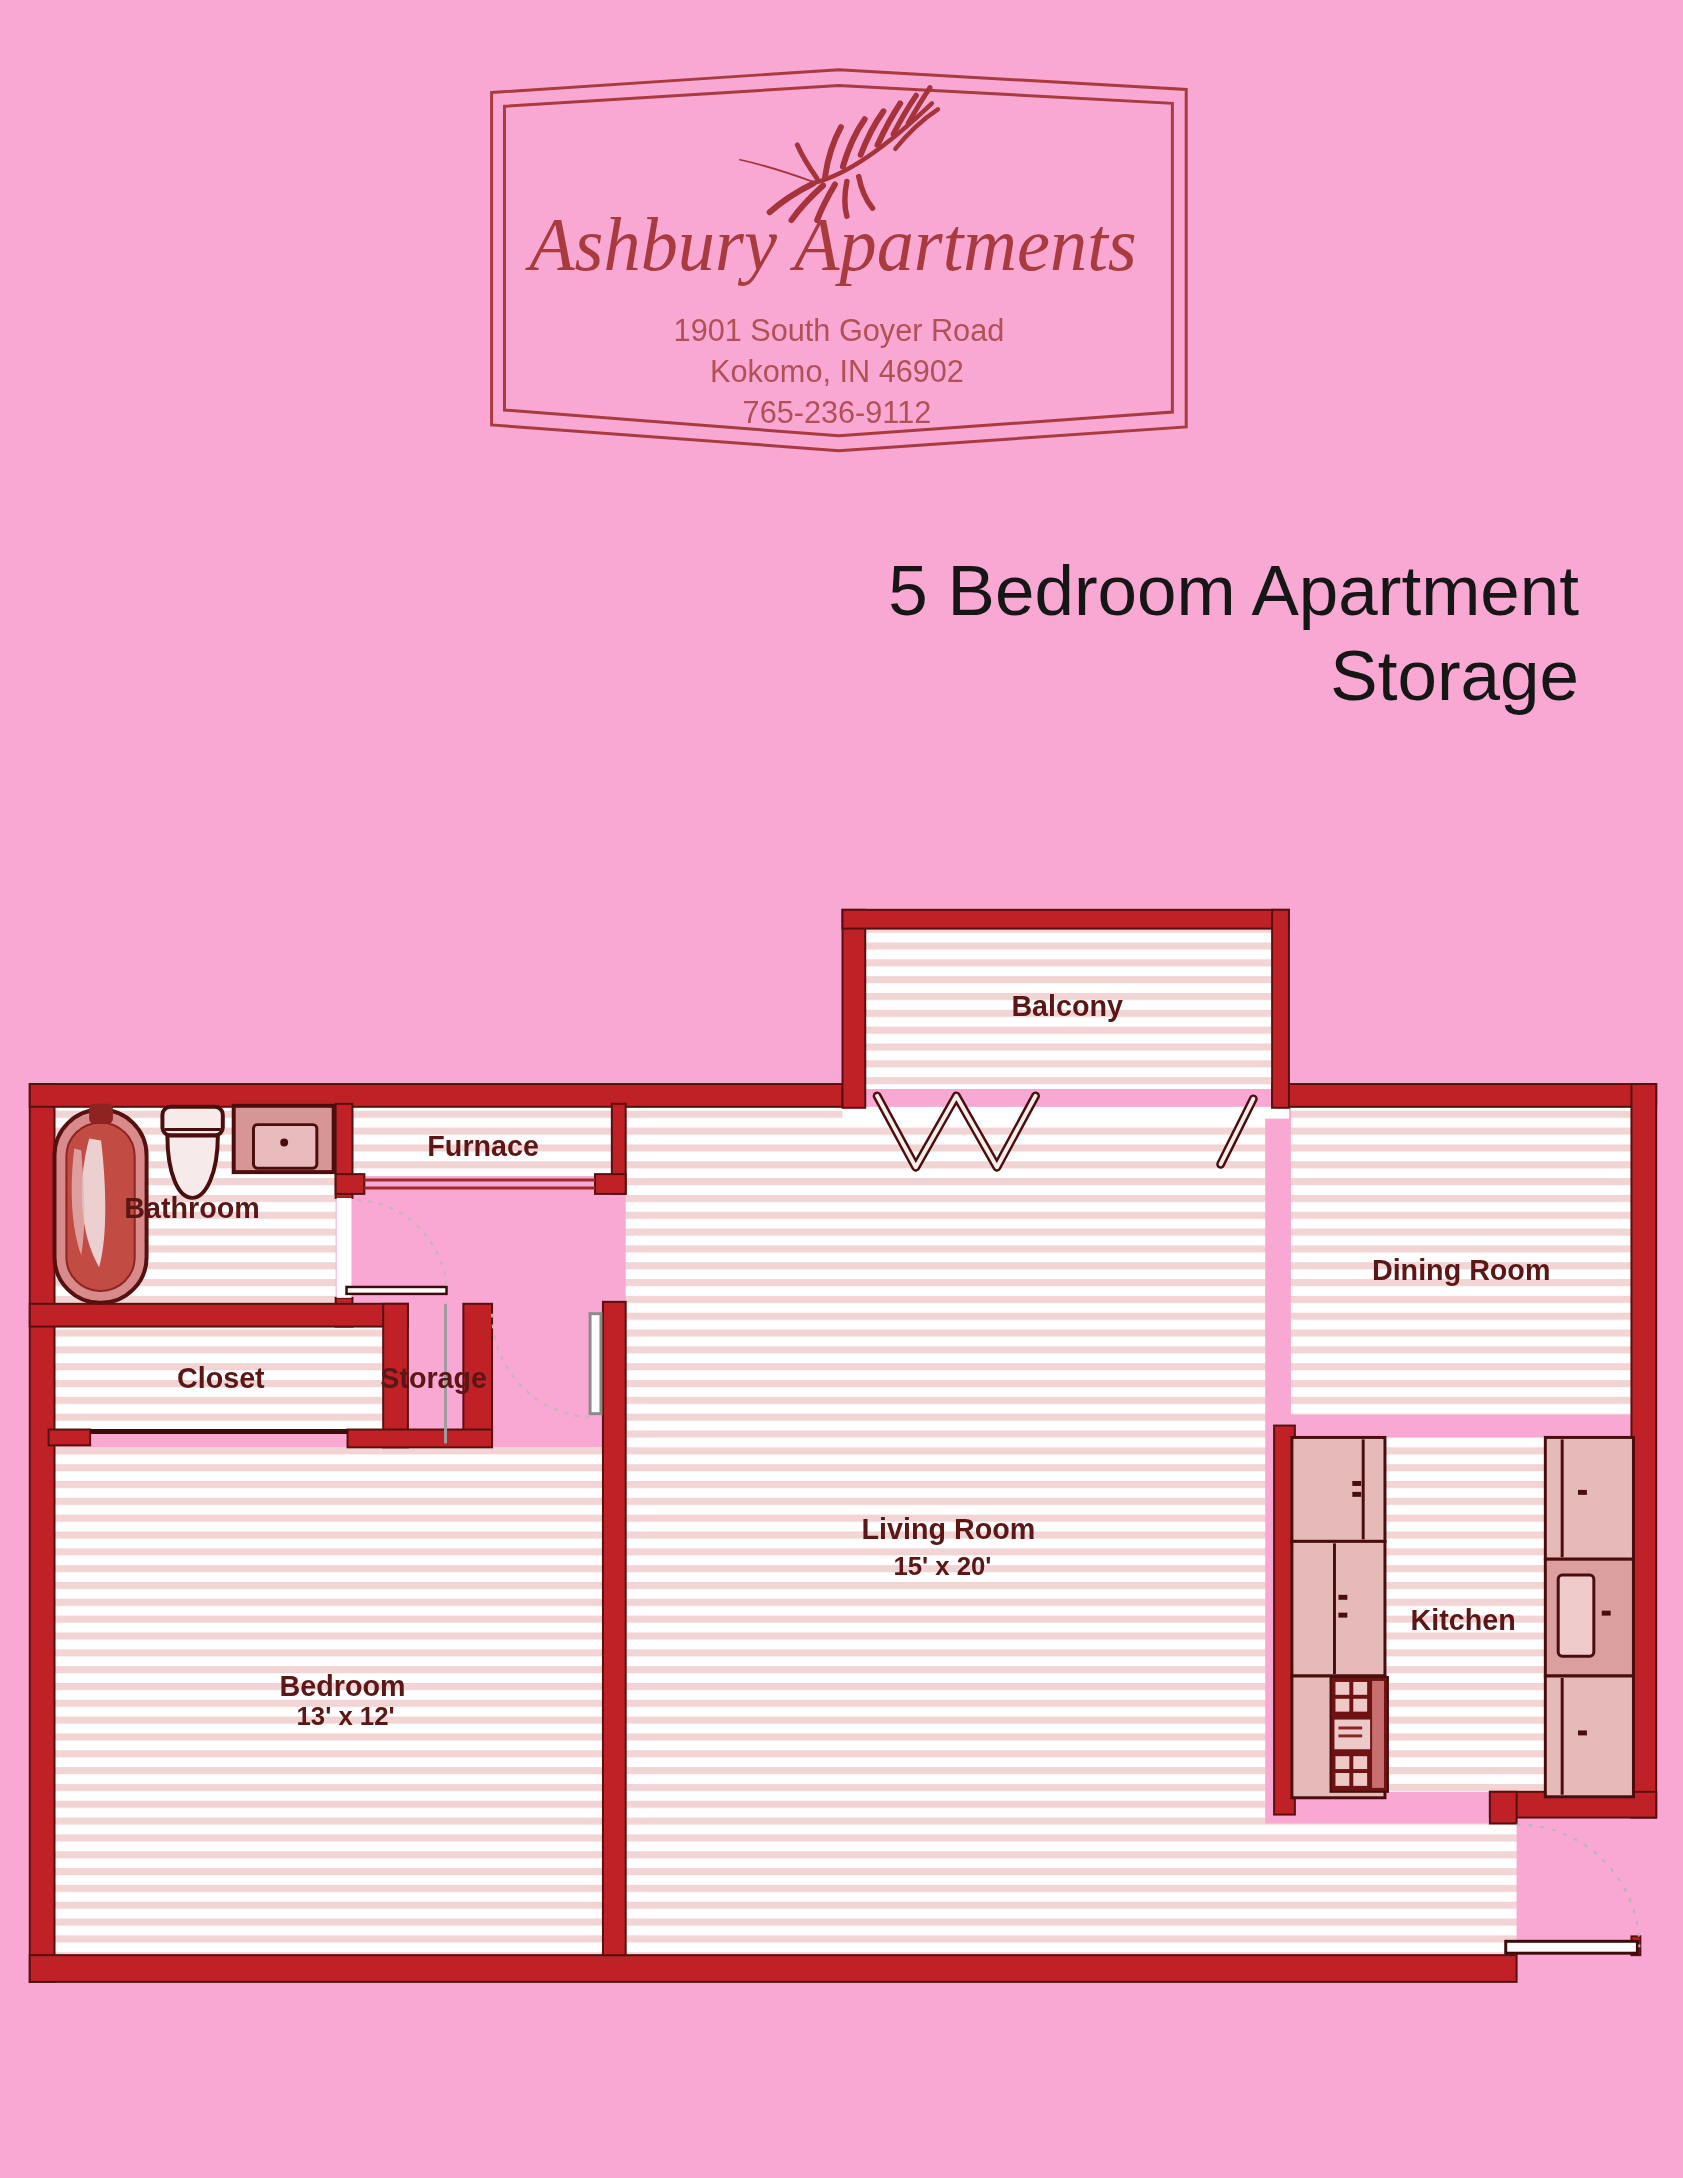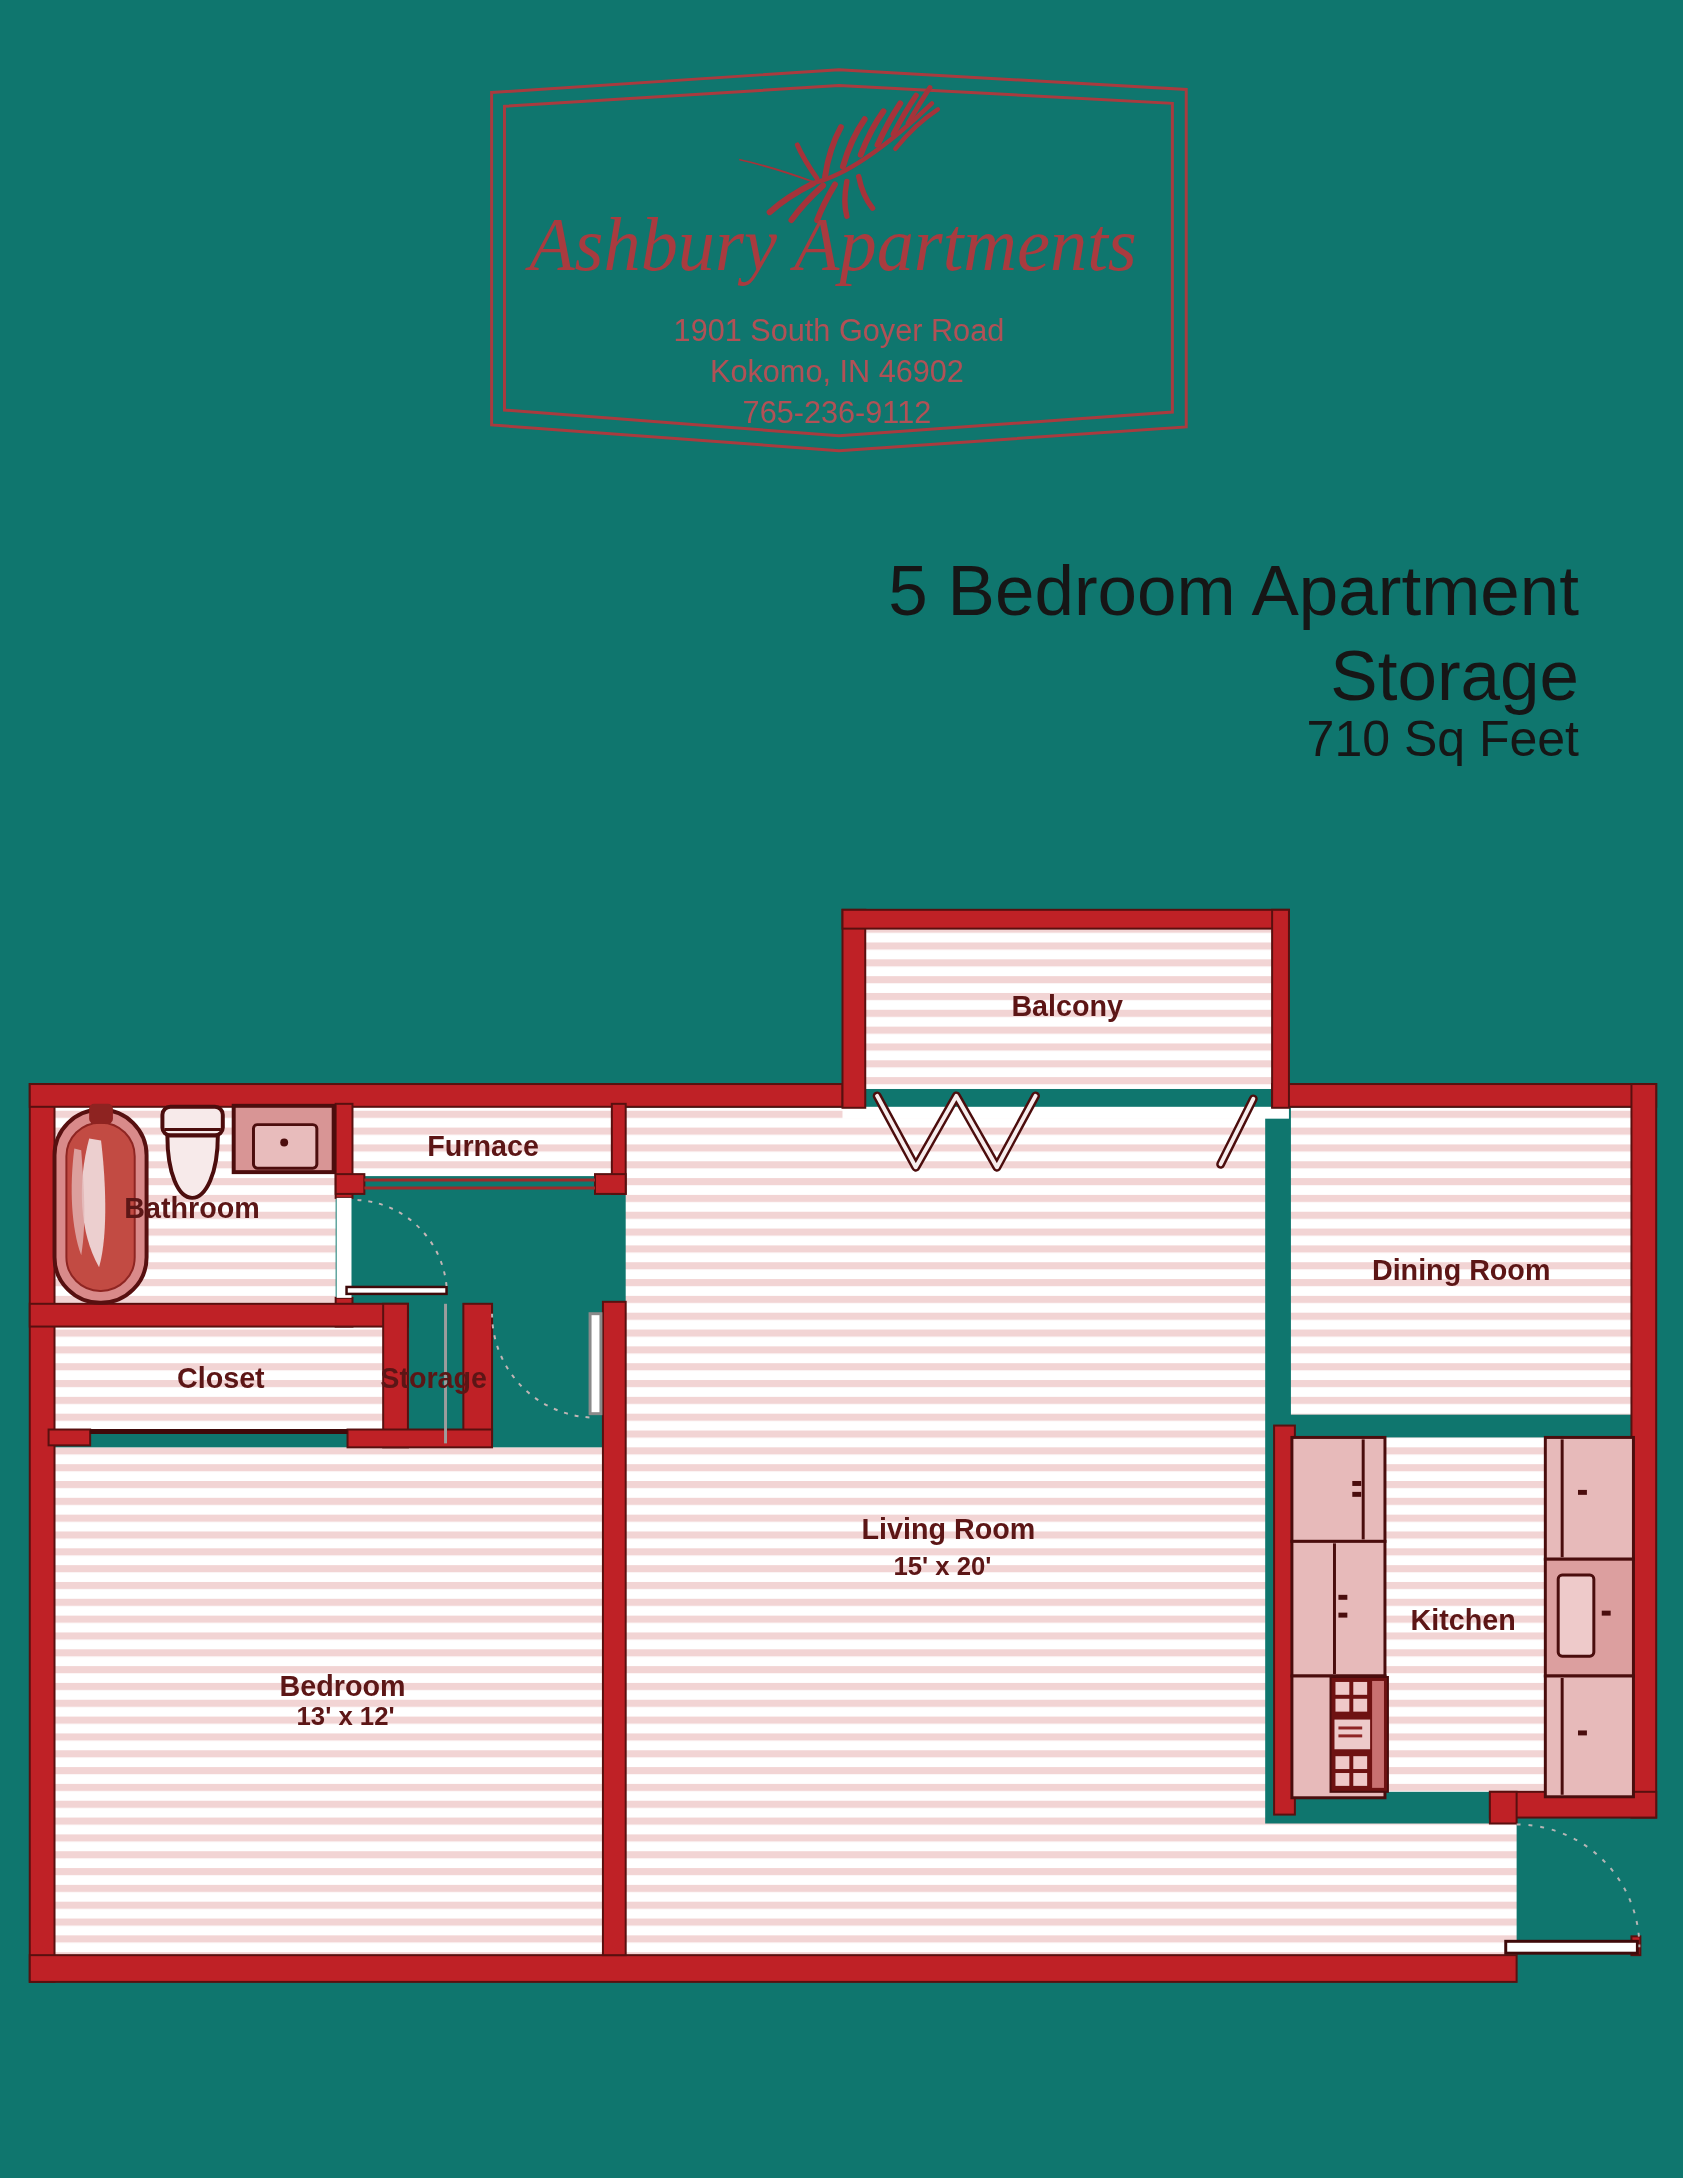--- a/index.html
+++ b/index.html
@@ -1,16 +1,16 @@
 <!DOCTYPE html>
 <html><head>
 <meta charset="utf-8">
 <style>
   html,body{margin:0;padding:0;background:#ffffff;}
-  #page{position:relative;width:1683px;height:2178px;background:#0f766e;overflow:hidden;
+  #page{position:relative;width:1683px;height:2178px;background:#f9a8d4;overflow:hidden;
         font-family:"Liberation Sans", sans-serif;}
   #heading{position:absolute;left:693px;top:548px;width:886px;text-align:right;color:#161616;}
   #heading .l1{font-size:71px;line-height:85px;}
   #heading .l2{font-size:71px;line-height:85px;}
   #heading .l3{font-size:50px;line-height:61px;margin-top:-9px;}
 </style>
 </head>
 <body>
 <div id="page">
 
@@ -46,21 +46,20 @@
 
   <text x="846" y="427" text-anchor="middle" font-size="31" fill="#b15156">765-236-9112</text>
 </svg>
 
 <div id="heading">
 
   <div class="l1">5 Bedroom Apartment</div>
 
   <div class="l2">Storage</div>
 
-  <div class="l3">710 Sq Feet</div>
 </div>
 
 <svg id="plan" width="1683" height="1178" viewBox="0 900 1700 1190" style="position:absolute;left:0;top:891px;">
   <defs>
     <pattern id="stripes" width="20" height="17" patternUnits="userSpaceOnUse">
       <rect width="20" height="17" fill="#ffffff"></rect>
       <rect width="20" height="7.2" fill="#f2d4d4"></rect>
     </pattern>
   </defs>
 

